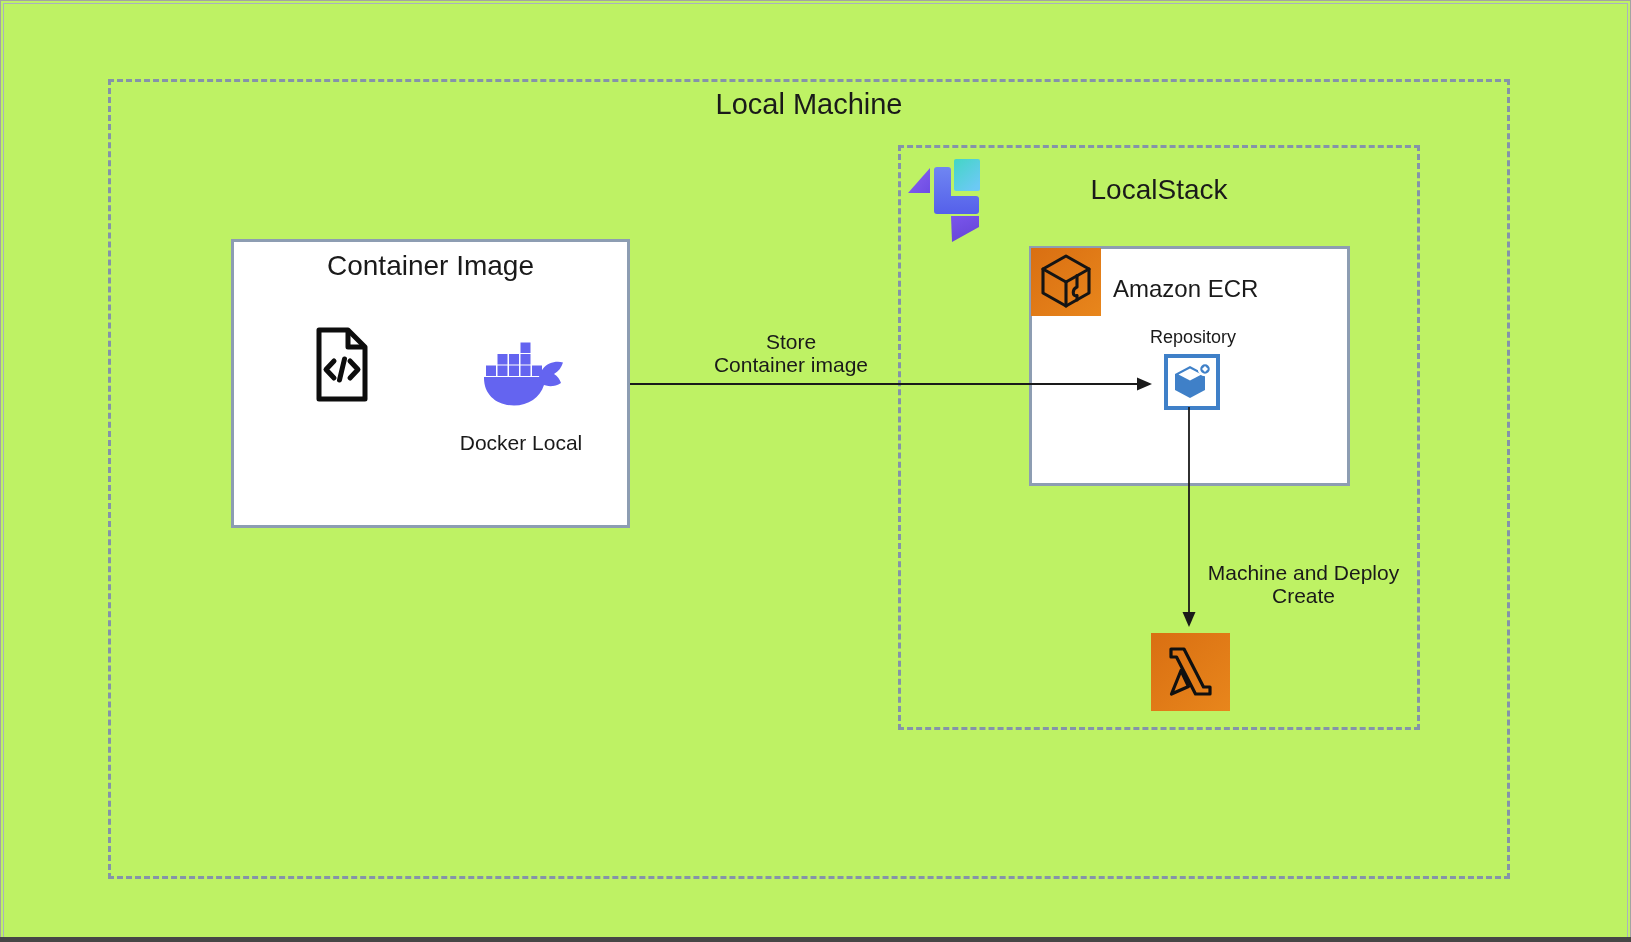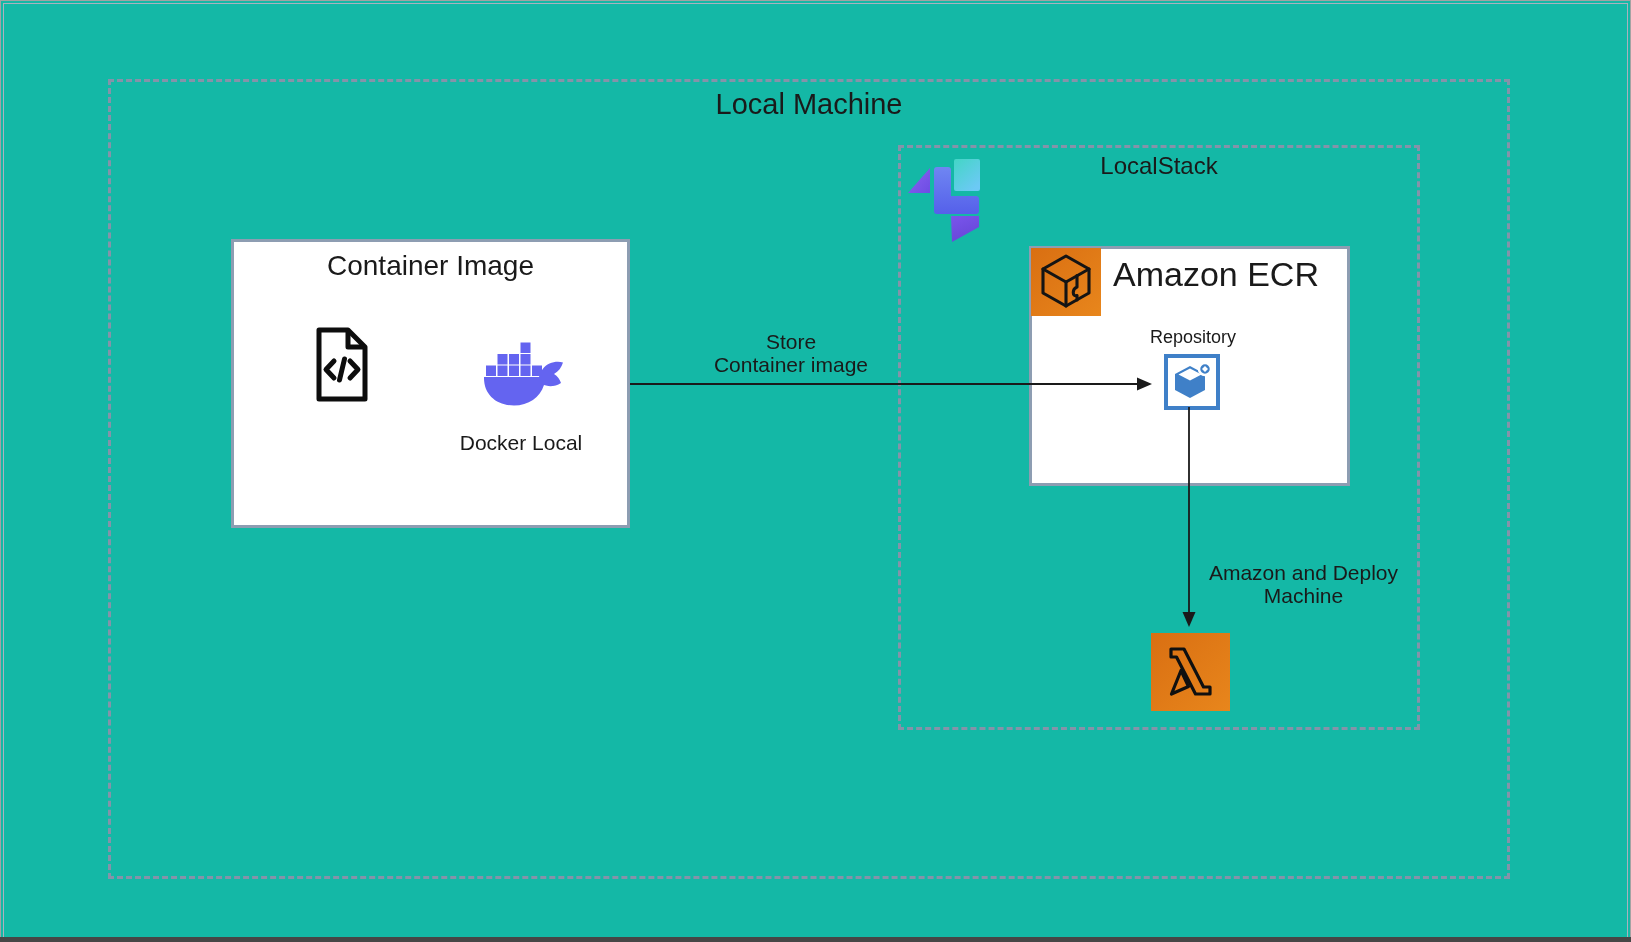--- a/index.html
+++ b/index.html
@@ -1,29 +1,29 @@
 <!DOCTYPE html>
 <html><head>
 <meta charset="utf-8">
 <style>
   html,body{margin:0;padding:0;background:#ffffff;}
   .canvas{
-    position:relative;width:1631px;height:942px;background:#14b8a6;
+    position:relative;width:1631px;height:942px;background:#bef264;
     font-family:"Liberation Sans",sans-serif;color:#1a1a1a;overflow:hidden;
   }
   .frame-outer{position:absolute;inset:0;border:1px solid #a3a3a3;box-sizing:border-box;}
   .frame-inner{position:absolute;inset:3px;border:1px solid #aab1be;box-sizing:border-box;}
   .bottom-bar{position:absolute;left:0;right:0;bottom:0;height:5px;background:#464646;z-index:9;}
 
   .dashed-box{position:absolute;border:3px dashed #8593A9;box-sizing:border-box;background:transparent;}
   .solid-box{position:absolute;border:3px solid #8D9DB2;box-sizing:border-box;background:#ffffff;}
 
   .box-title{position:absolute;left:50%;transform:translateX(-50%);white-space:nowrap;}
   .t-local-machine{top:6px;font-size:29px;}
-  .t-localstack{top:4px;font-size:24px;}
+  .t-localstack{top:26px;font-size:28px;}
   .t-container{top:8px;font-size:28px;}
 
   .lbl{position:absolute;text-align:center;font-size:21px;line-height:23px;}
   .icon{position:absolute;}
   svg{display:block;}
 
   #local-machine-box{left:108px;top:79px;width:1402px;height:800px;}
   #localstack-box{left:898px;top:145px;width:522px;height:585px;}
   #container-image-box{left:231px;top:239px;width:399px;height:289px;}
   #ecr-box{left:128px;top:98px;width:321px;height:240px;}
@@ -31,21 +31,21 @@
   #code-icon{left:79px;top:84px;}
   #docker-icon{left:244px;top:100px;}
   #code-label{left:10px;top:189px;width:200px;}
   #docker-label{left:197px;top:189px;width:180px;}
 
   #store-label{left:641px;top:330px;width:300px;}
   #deploy-label{left:305px;top:413px;width:195px;}
 
   #localstack-logo{left:4px;top:11px;}
   #ecr-icon{left:-1px;top:-1px;}
-  #ecr-title{position:absolute;left:81px;top:6px;font-size:34px;white-space:nowrap;}
+  #ecr-title{position:absolute;left:81px;top:26px;font-size:24px;white-space:nowrap;}
   #repo-label{left:61px;top:77px;width:200px;font-size:18px;}
   #repo-icon{left:132px;top:105px;}
   #lambda-icon{left:250px;top:485px;}
 
   #arrow-layer{position:absolute;inset:0;pointer-events:none;z-index:5;}
 </style>
 </head>
 <body>
 
 <div class="canvas">
@@ -156,22 +156,22 @@
           <rect x="2" y="2" width="52" height="52" fill="#ffffff" stroke="#3F80C8" stroke-width="4"></rect>
           <path d="M26 12 L41 20 V36 L26 44 L11 36 V20 Z" fill="#3F80C8"></path>
           <path d="M26 14.5 L37.5 20.5 L26 26.5 L14.5 20.5 Z" fill="#ffffff"></path>
           <circle cx="41" cy="15" r="6" fill="#3F80C8" stroke="#ffffff" stroke-width="2.5"></circle>
           <path d="M41 12 L44 15 L41 18 L38 15 Z" fill="#ffffff"></path>
         </svg>
       </span>
     </div>
 
     <div id="deploy-label" class="lbl">
-      <div>Amazon and Deploy</div>
-      <div>Machine</div>
+      <div>Machine and Deploy</div>
+      <div>Create</div>
     </div>
 
     <span id="lambda-icon" class="icon">
       <svg width="79" height="78" viewBox="0 0 79 78">
         <defs>
           <linearGradient id="lam-or" x1="0" y1="0" x2="1" y2="1">
             <stop offset="0" stop-color="#D96F12"></stop>
               <stop offset="1" stop-color="#E8861C"></stop>
           </linearGradient>
         </defs>

